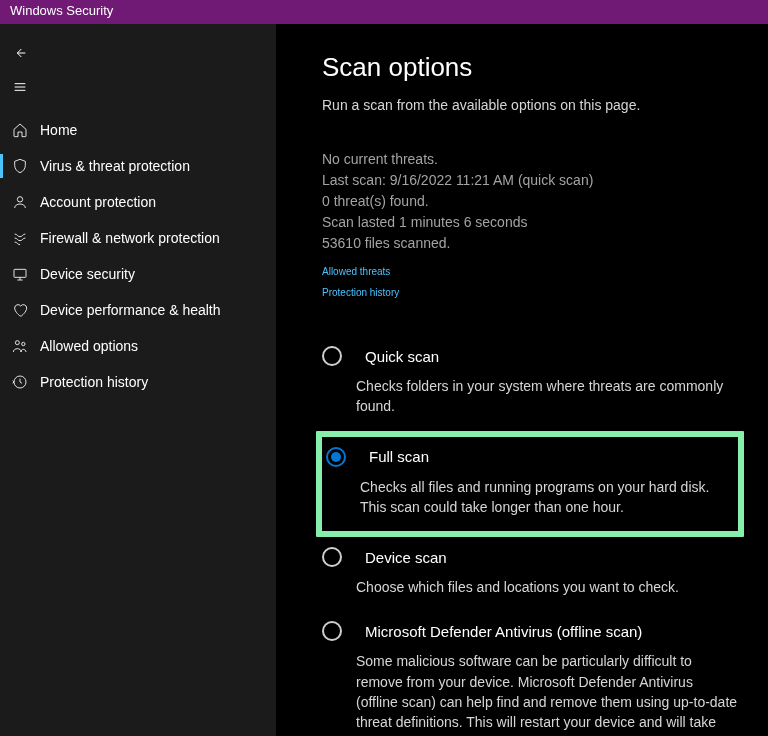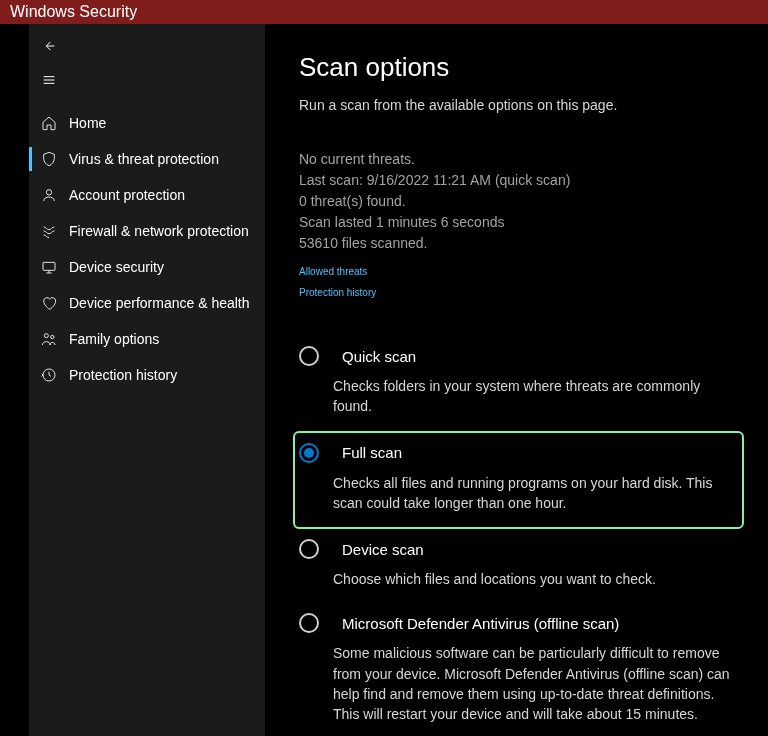--- a/index.html
+++ b/index.html
@@ -8,35 +8,34 @@
       background: #000;
       color: #fff;
       width: 768px;
       height: 736px;
       overflow: hidden;
       font-size: 14px;
     }
     .titlebar {
       height: 24px;
       padding: 3px 10px;
-      font-size: 16px;
+      font-size: 13px;
       color: #fff;
-      background: #7f1d1d;
+      background: #701a75;
     }
     .app {
       display: flex;
       height: calc(100% - 24px);
     }
     .sidebar {
-      width: 236px;
+      width: 276px;
       background: #1b1b1b;
       display: flex;
       flex-direction: column;
-      padding-top: 5px;
-      margin-left: 29px;
+      padding-top: 12px;
     }
     .sidebar-top {
       display: flex;
       flex-direction: column;
     }
     .icon-btn {
       width: 40px;
       height: 34px;
       display: flex;
       align-items: center;
@@ -75,20 +74,21 @@
     .nav-item .nav-icon svg { width: 16px; height: 16px; stroke: #fff; fill: none; stroke-width: 1.3; }
     .nav-label {
       color: #fff;
       font-size: 14px;
     }
     .main {
       flex: 1;
       background: #000;
       padding: 28px 24px 16px 34px;
       overflow-y: auto;
+      margin-left: 12px;
     }
     h1 {
       font-weight: 400;
       font-size: 26px;
       margin-bottom: 14px;
     }
     .subtitle {
       color: #d6d6d6;
       font-size: 14px;
       margin-bottom: 36px;
@@ -106,22 +106,22 @@
       margin-top: 12px;
     }
     .link + .link { margin-top: 10px; }
     .options {
       margin-top: 38px;
     }
     .option {
       padding: 10px 6px 14px 0;
     }
     .option.highlight {
-      border: 2px solid #86efac;
-      border-radius: 6px;
+      border: 6px solid #86efac;
+      border-radius: 1px;
       padding: 10px 6px 14px 4px;
       margin-left: -6px;
     }
     .radio-row {
       display: flex;
       align-items: center;
       gap: 23px;
       cursor: pointer;
     }
     .radio {
@@ -230,21 +230,21 @@
         <span class="nav-label">Device performance &amp; health</span>
       </div>
       <div class="nav-item">
         <span class="nav-icon">
             <svg viewBox="0 0 24 24">
               <circle cx="8" cy="7" r="3"></circle>
               <circle cx="17" cy="9" r="2.5"></circle>
               <path d="M2 21c0-3 3-5 6-5s6 2 6 5M13 21c0-2 2-4 4-4s4 2 4 4"></path>
             </svg>
           </span>
-        <span class="nav-label">Family options</span>
+        <span class="nav-label">Allowed options</span>
       </div>
       <div class="nav-item">
         <span class="nav-icon">
             <svg viewBox="0 0 24 24">
               <path d="M3 12a9 9 0 109-9 9 9 0 00-9 9zM12 7v5l3 2"></path>
               <path d="M3 12l-2-2M3 12l-2 2"></path>
             </svg>
           </span>
         <span class="nav-label">Protection history</span>
       </div>

